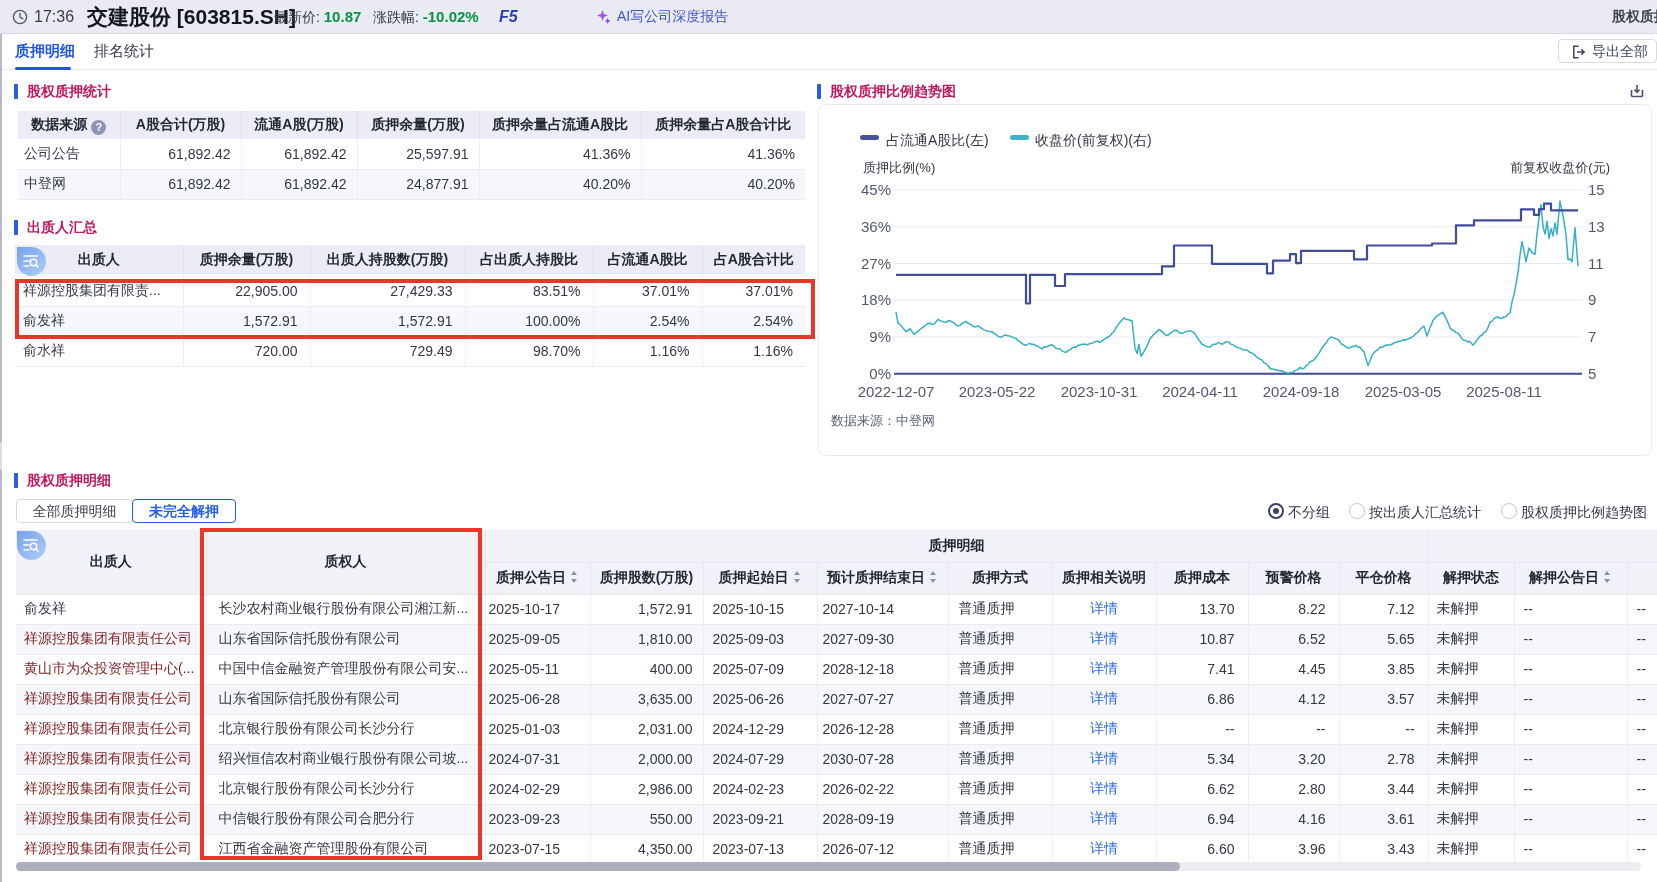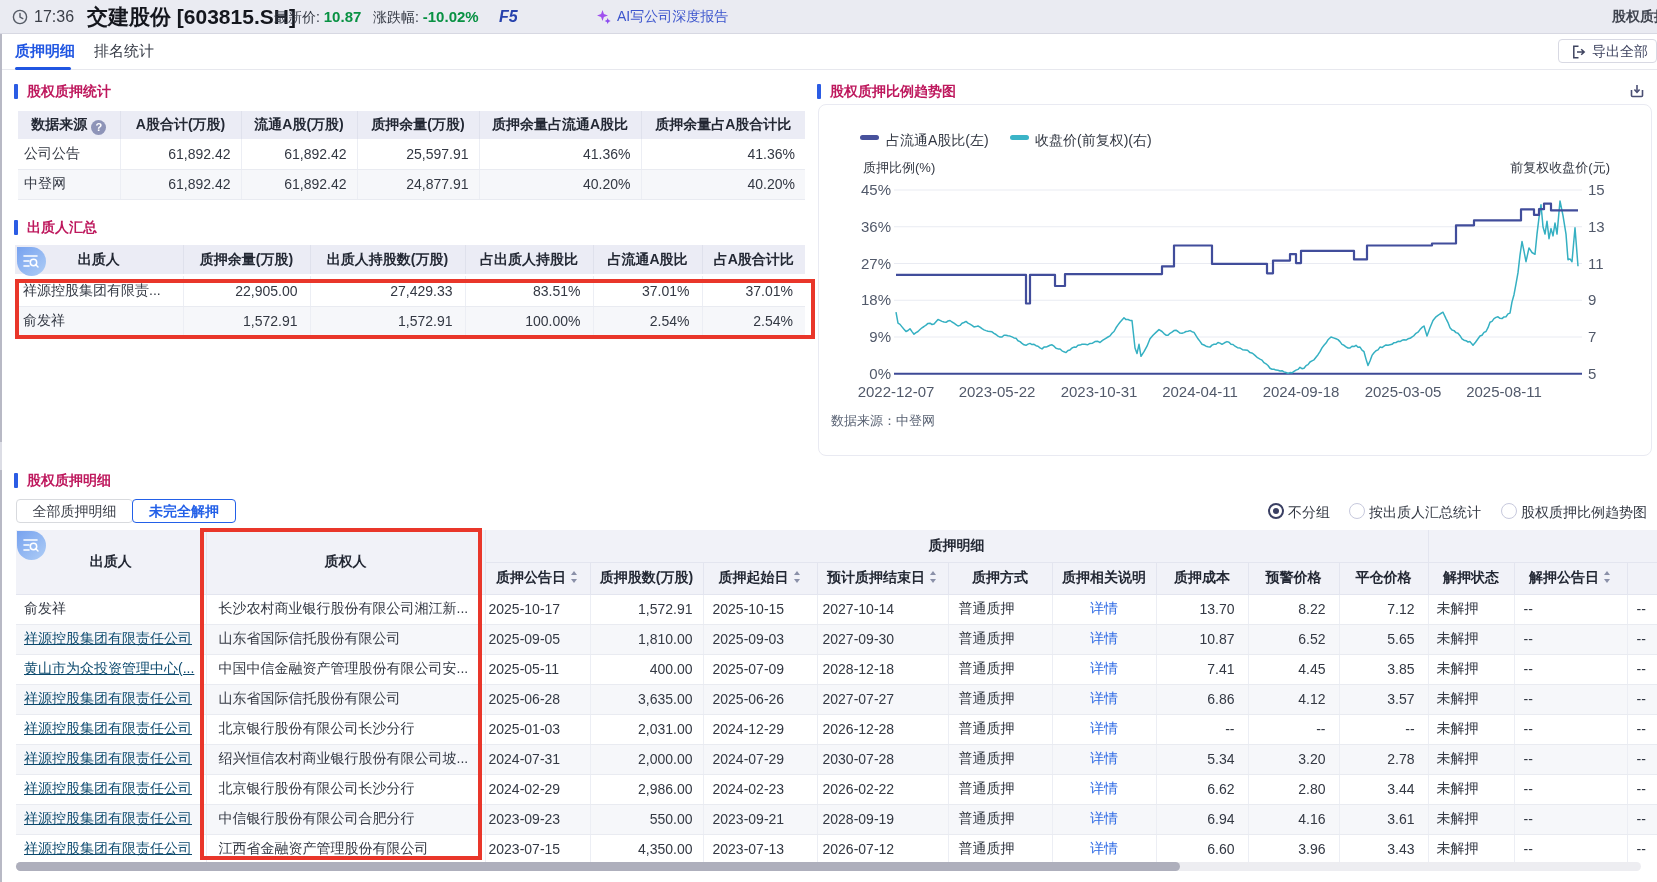--- a/index.html
+++ b/index.html
@@ -48,21 +48,21 @@
   font-size:14px;color:#40444d;text-align:center;line-height:22px}
 .btn.on{border:1px solid #2360e8;color:#2360e8;font-weight:bold;z-index:2}
 
 .radio{position:absolute;width:16px;height:16px;border-radius:50%;background:#fff;border:1px solid #c7c9dd}
 .radio.on{border:2px solid #3a3f63}
 .radio.on:after{content:"";position:absolute;left:3px;top:3px;width:6px;height:6px;border-radius:50%;background:#3a3f63}
 .rlab{position:absolute;font-size:14px;color:#333843;white-space:nowrap}
 
 .tbl3 th{background:#f1f2f8;border-right:1px solid #e3e5ef;border-bottom:1px solid #e3e5ef}
 .tbl3 td{border-right:1px solid #eceef4;border-bottom:1px solid #e9ebf1;white-space:nowrap;overflow:hidden}
-a.lnk{color:#0c4a6e;text-decoration:underline}
+a.lnk{color:#7f1d1d;}
 .blue{color:#2e6ae4}
 .sort{display:inline-block;vertical-align:-1px;margin-left:5px;width:8px;height:12px;position:relative}
 .sort:before{content:"";position:absolute;left:0;top:0;border-left:3.5px solid transparent;border-right:3.5px solid transparent;border-bottom:4.5px solid #8a90a8}
 .sort:after{content:"";position:absolute;left:0;bottom:0;border-left:3.5px solid transparent;border-right:3.5px solid transparent;border-top:4.5px solid #8a90a8}
 
 #sbtrack{left:16px;top:862px;width:1625px;height:9px;background:#ededf1;border-radius:5px}
 #sbthumb{left:16px;top:862px;width:1164px;height:9px;background:#aeafbc;border-radius:5px;z-index:2}
 </style>
 </head>
 <body>
@@ -184,20 +184,28 @@
           <td class="rt">37.01%</td>
           <td class="rt">37.01%</td>
   </tr>
   <tr style="height:30px" class="alt">
     <td class="lt">俞发祥</td>
           <td class="rt">1,572.91</td>
           <td class="rt">1,572.91</td>
     <td class="rt">100.00%</td>
           <td class="rt">2.54%</td>
           <td class="rt">2.54%</td>
+  </tr>
+  <tr style="height:30px">
+    <td class="lt">俞水祥</td>
+          <td class="rt">720.00</td>
+          <td class="rt">729.49</td>
+    <td class="rt">98.70%</td>
+          <td class="rt">1.16%</td>
+          <td class="rt">1.16%</td>
   </tr>
 </tbody>
     </table>
 <div class="redbox" style="left:15px;top:279px;width:800px;height:60px"></div>
 
 <div class="sect" style="left:817px;top:83px">
       <div class="bar"></div>
       <div class="tx">股权质押比例趋势图</div>
     </div>
 <svg class="abs" style="left:1630px;top:84px" width="14" height="14" viewBox="0 0 14 14">

